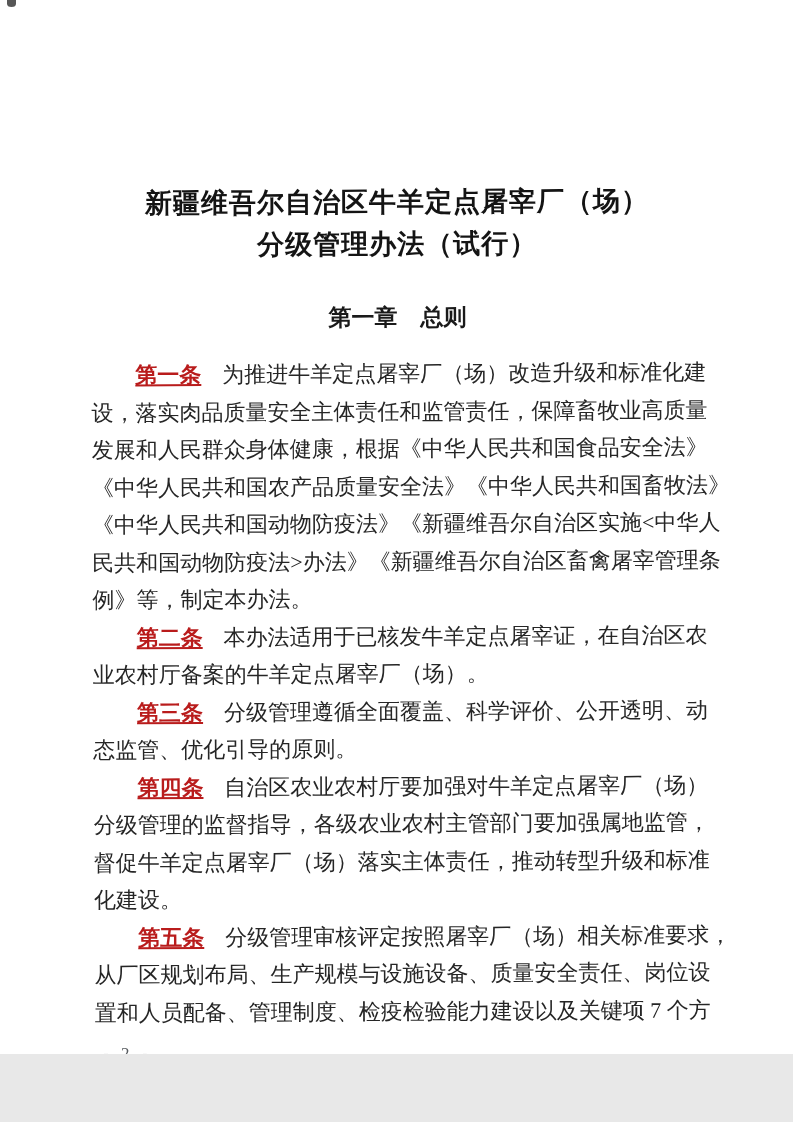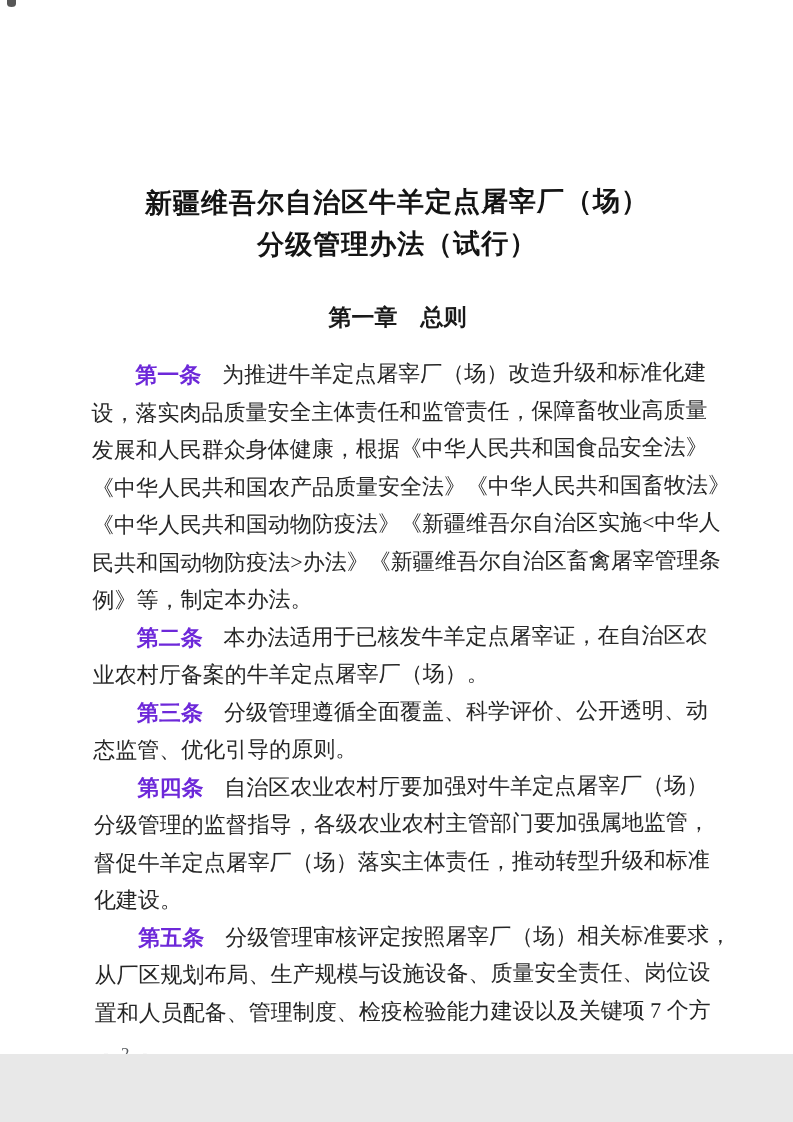--- a/index.html
+++ b/index.html
@@ -64,21 +64,22 @@
     text-align: justify;
     text-align-last: justify;
     white-space: nowrap;
     overflow: visible;
   }
   .line.short {
     text-align-last: left;
   }
   .line b {
     font-weight: 700;
-    color: #6d28d9;
+    color: #b91c1c;
+    text-decoration: underline;
   }
   .ind {
     display: inline-block;
     width: 2em;
   }
   .gap {
     display: inline-block;
     width: 0.95em;
   }
   .page-number {

